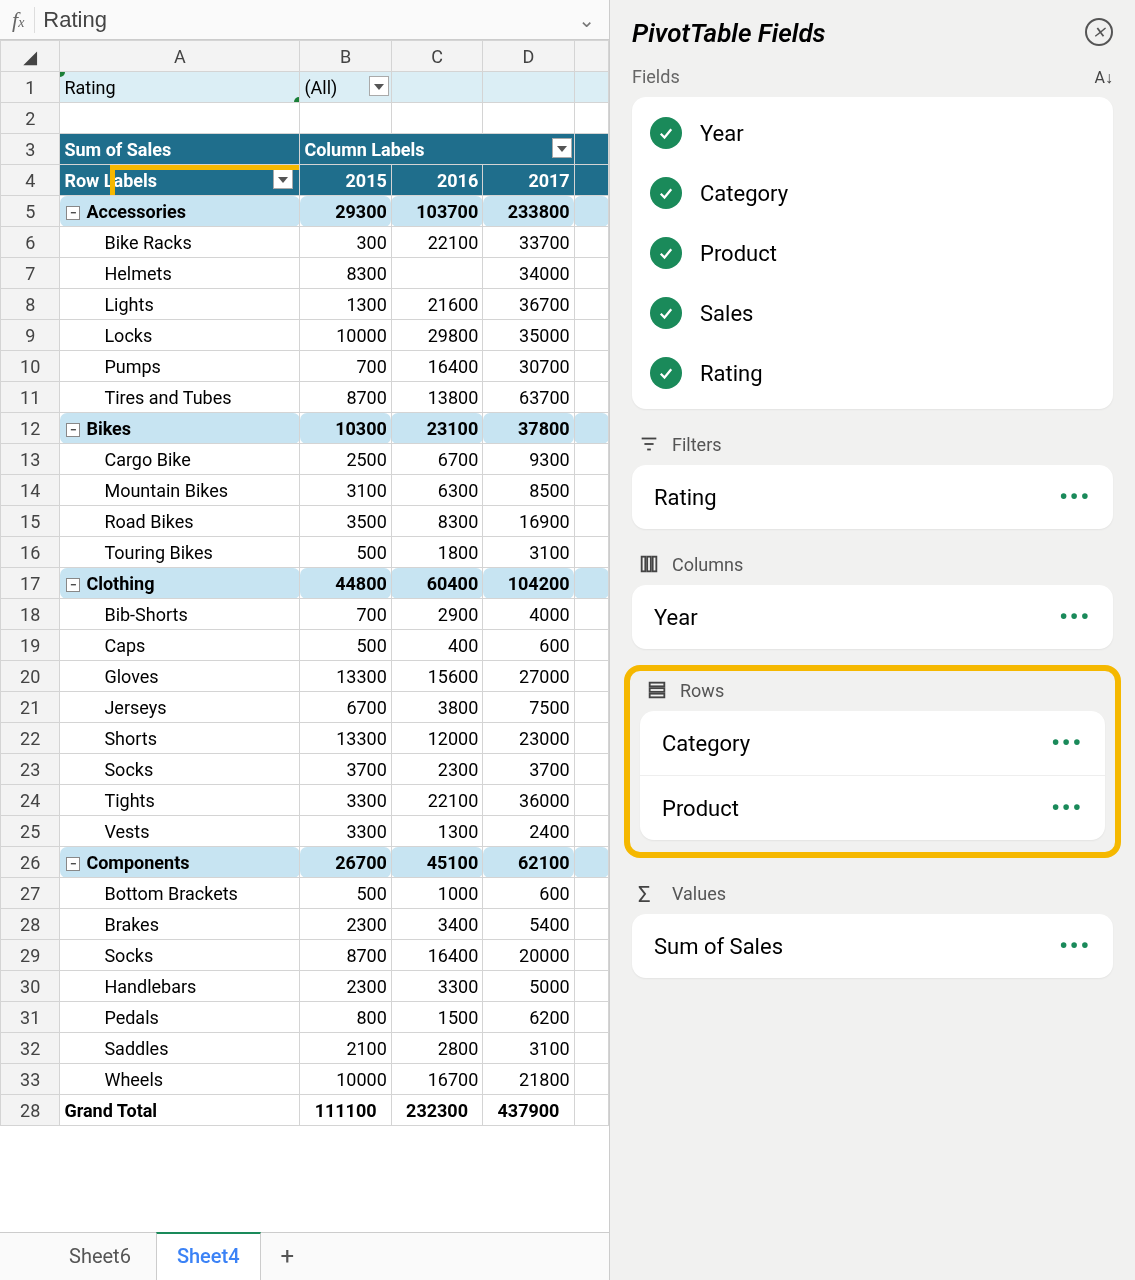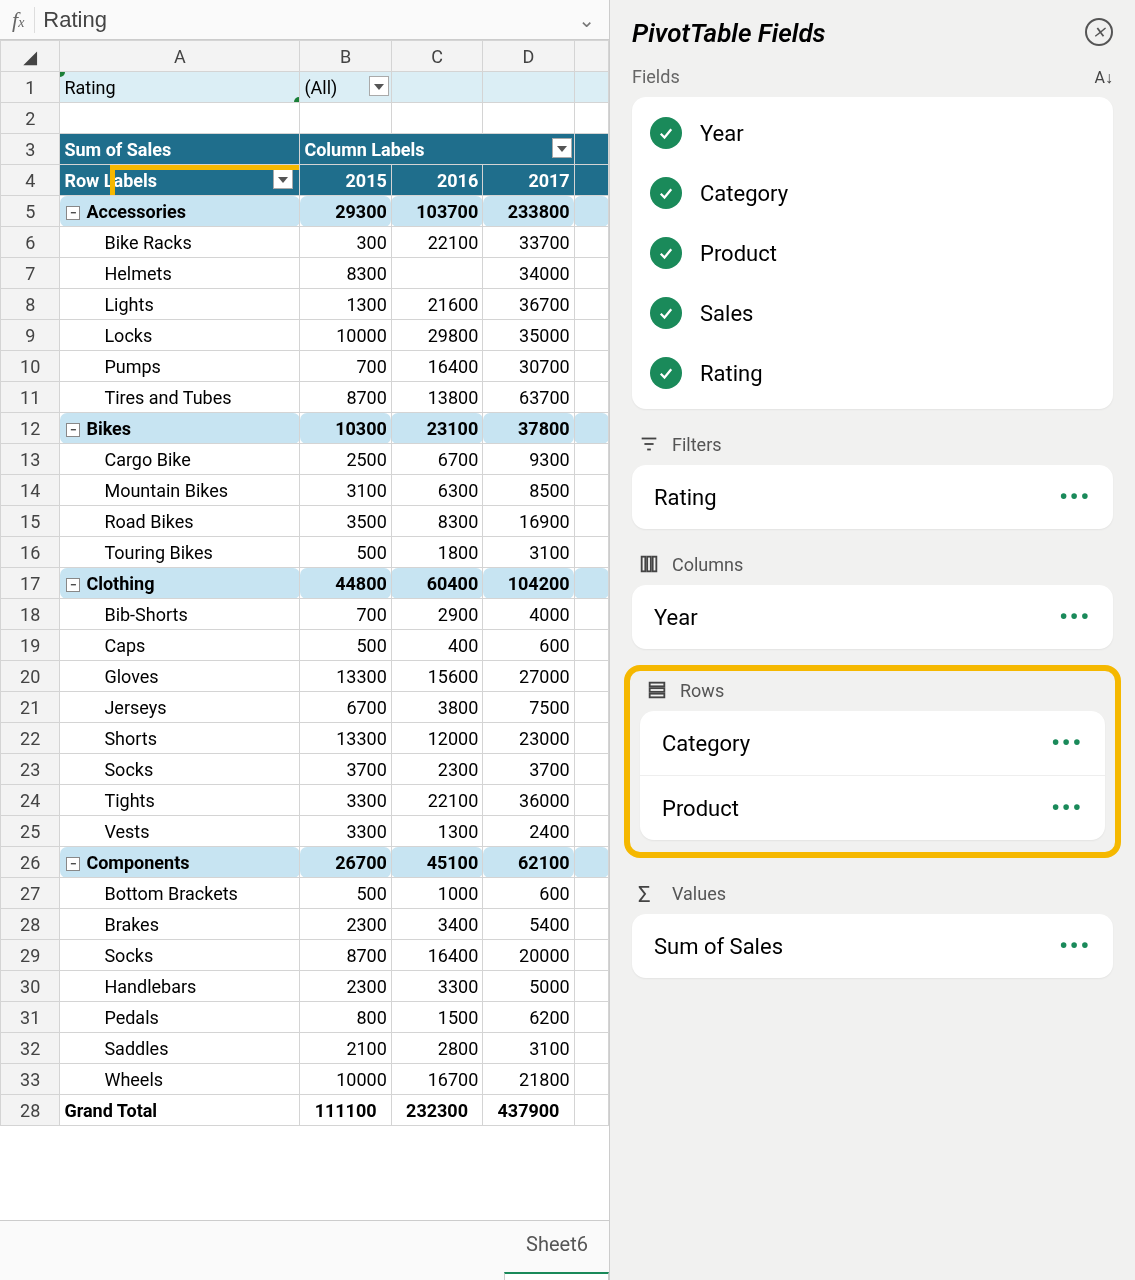--- a/index.html
+++ b/index.html
@@ -145,28 +145,27 @@
     position: absolute;
     width: 10px; height: 10px;
     background: #1a7f37;
     border-radius: 50%;
   }
   .dot-tl { left: -5px; top: -5px; }
   .dot-br { right: -5px; bottom: -5px; }
 
   
   .sheet-tabs {
-    height: 60px;
+    height: 48px;
     display: flex;
     align-items: flex-end;
     border-top: 1px solid #ccc;
     padding-left: 48px;
     gap: 4px;
     background: #fafafa;
-    flex-direction: column;
   }
   .sheet-tab {
     padding: 10px 20px 12px;
     font-size: 20px;
     color: #555;
     border: 1px solid transparent;
     border-bottom: none;
     background: transparent;
     cursor: pointer;
   }

